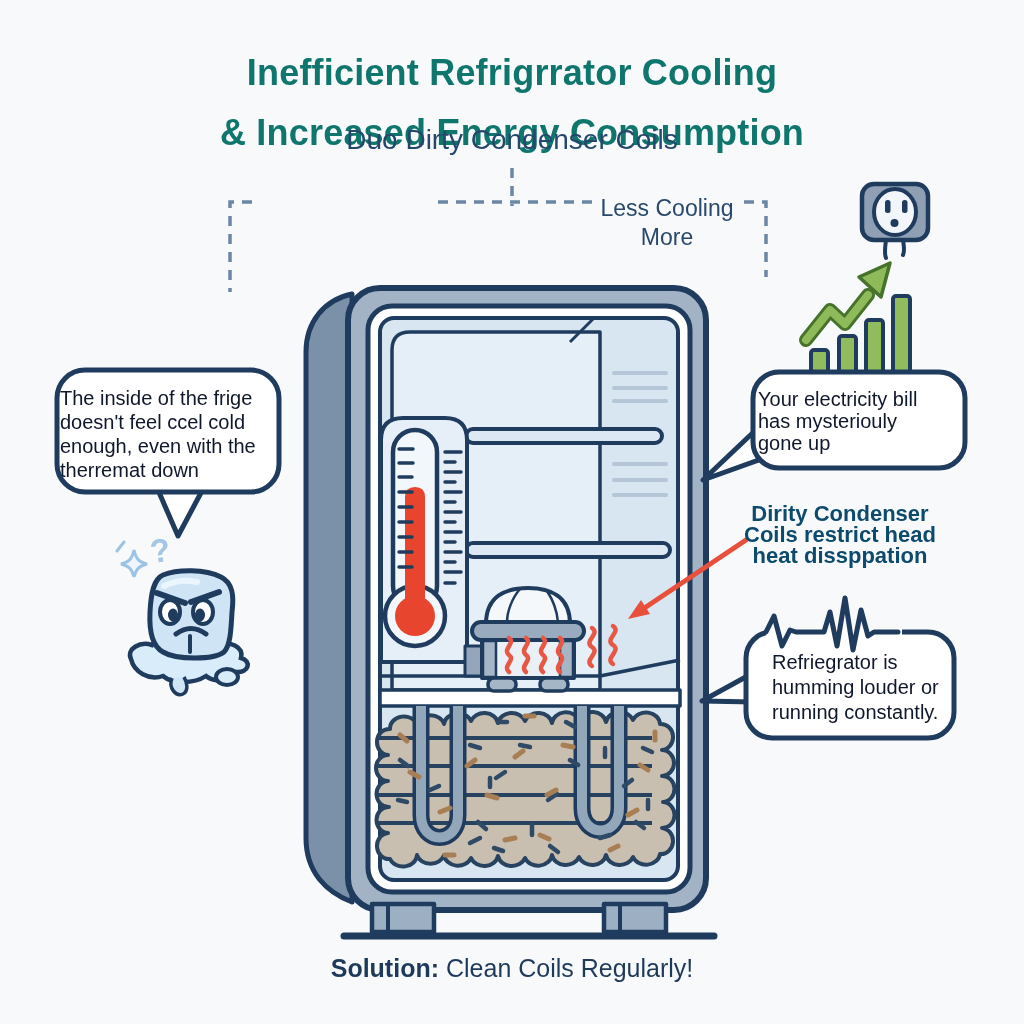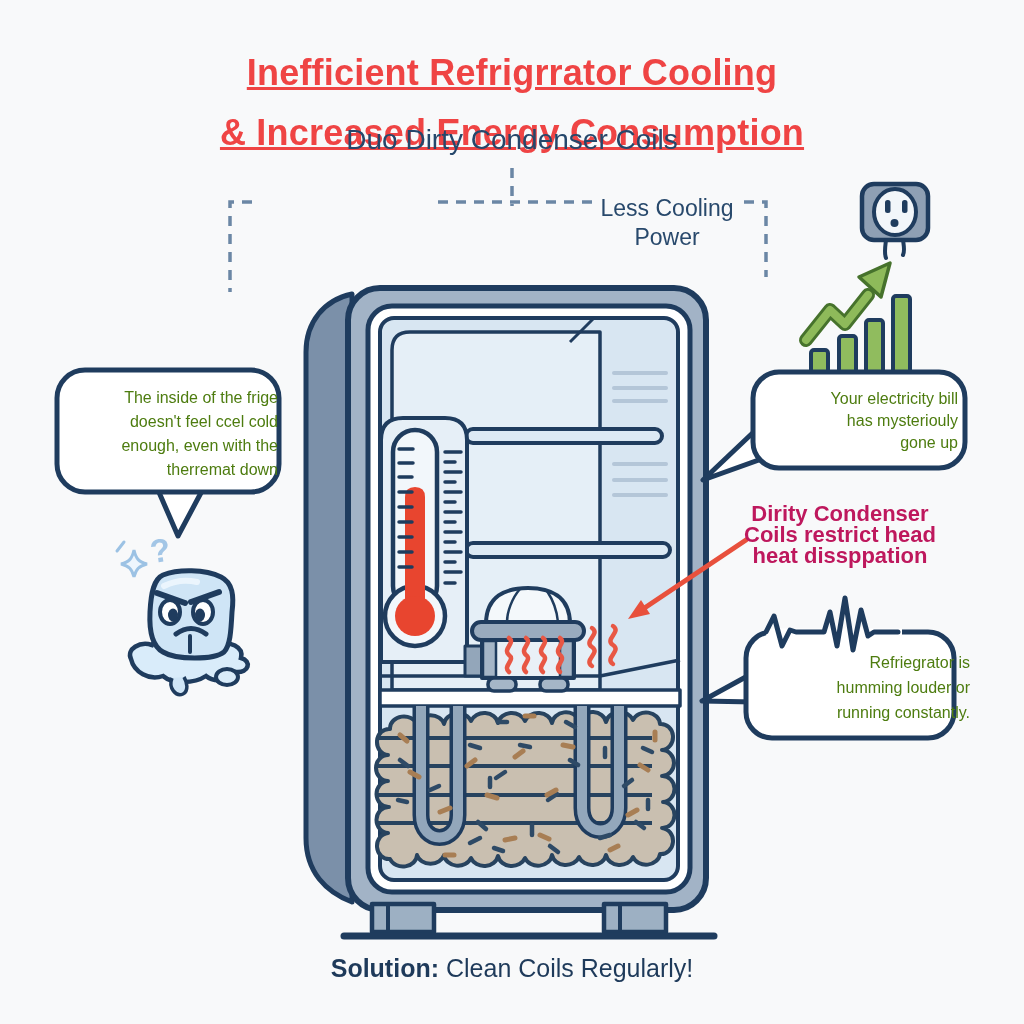--- a/index.html
+++ b/index.html
@@ -4,31 +4,31 @@
 <style>
   html,body{margin:0;padding:0;background:#e9ecef;}
   .canvas{
     position:relative;width:1024px;height:1024px;margin:0 auto;
     background:#f8f9fa;overflow:hidden;
     font-family:"Liberation Sans",sans-serif;color:#1d3a5c;
   }
   .layer{position:absolute;left:0;top:0;width:1024px;height:1024px;}
   .txt{position:absolute;white-space:pre-line;}
   .title-block{left:0;top:34px;width:1024px;text-align:center;}
-  .title-line{font-size:36px;font-weight:700;line-height:42px;letter-spacing:.2px;color:#ef4444;text-decoration:underline;}
+  .title-line{font-size:36px;font-weight:700;line-height:42px;letter-spacing:.2px;color:#0f766e;}
   .subtitle{left:0;top:124px;width:1024px;text-align:center;font-size:28px;font-weight:400;color:#25476b;}
   .branch-label{font-size:23px;font-weight:500;line-height:29px;color:#28496c;text-align:center;}
   .branch-left{left:238px;top:194px;width:204px;}
   .branch-right{left:578px;top:194px;width:178px;}
-  .bubble-text{font-size:16px;font-weight:500;line-height:24px;color:#4d7c0f;text-align:right;}
+  .bubble-text{font-size:20px;font-weight:500;line-height:24px;color:#0f172a;text-align:left;}
   .bubble-fridge{left:60px;top:386px;width:218px;}
   .bubble-bill{left:758px;top:388px;width:200px;line-height:22px;}
   .bubble-hum{left:772px;top:650px;width:198px;line-height:25px;}
   .dirty-note{left:738px;top:503px;width:204px;text-align:center;
-    font-size:22px;font-weight:700;line-height:21px;color:#be185d;}
+    font-size:22px;font-weight:700;line-height:21px;color:#0c4a6e;}
   .solution-line{left:0;top:954px;width:1024px;text-align:center;font-size:25px;color:#1e3a5a;}
   .solution-line b{font-weight:700;}
   .solution-line span{font-weight:500;}
   .qmark{left:150px;top:532px;font-size:33px;font-weight:700;color:#a3c6e6;transform:rotate(-8deg);}
 </style>
 </head>
 <body>
 
 <div class="canvas">
 
@@ -258,21 +258,21 @@
     </g>
   </svg>
 
   <div class="txt title-block">
     <div class="title-line">Inefficient Refrigrrator Cooling</div>
     <div class="title-line">&amp; Increased Energy Consumption</div>
   </div>
   <div class="txt subtitle">Duo Dirty Condenser Coils</div>
 
   <div class="txt branch-label branch-right">Less Cooling
-Power</div>
+More</div>
 
   <div class="txt bubble-text bubble-fridge">The inside of the frige
 doesn't feel ccel cold
 enough, even with the
 therremat down</div>
   <div class="txt bubble-text bubble-bill">Your electricity bill
 has mysteriouly
 gone up</div>
   <div class="txt bubble-text bubble-hum">Refriegrator is
 humming louder or

